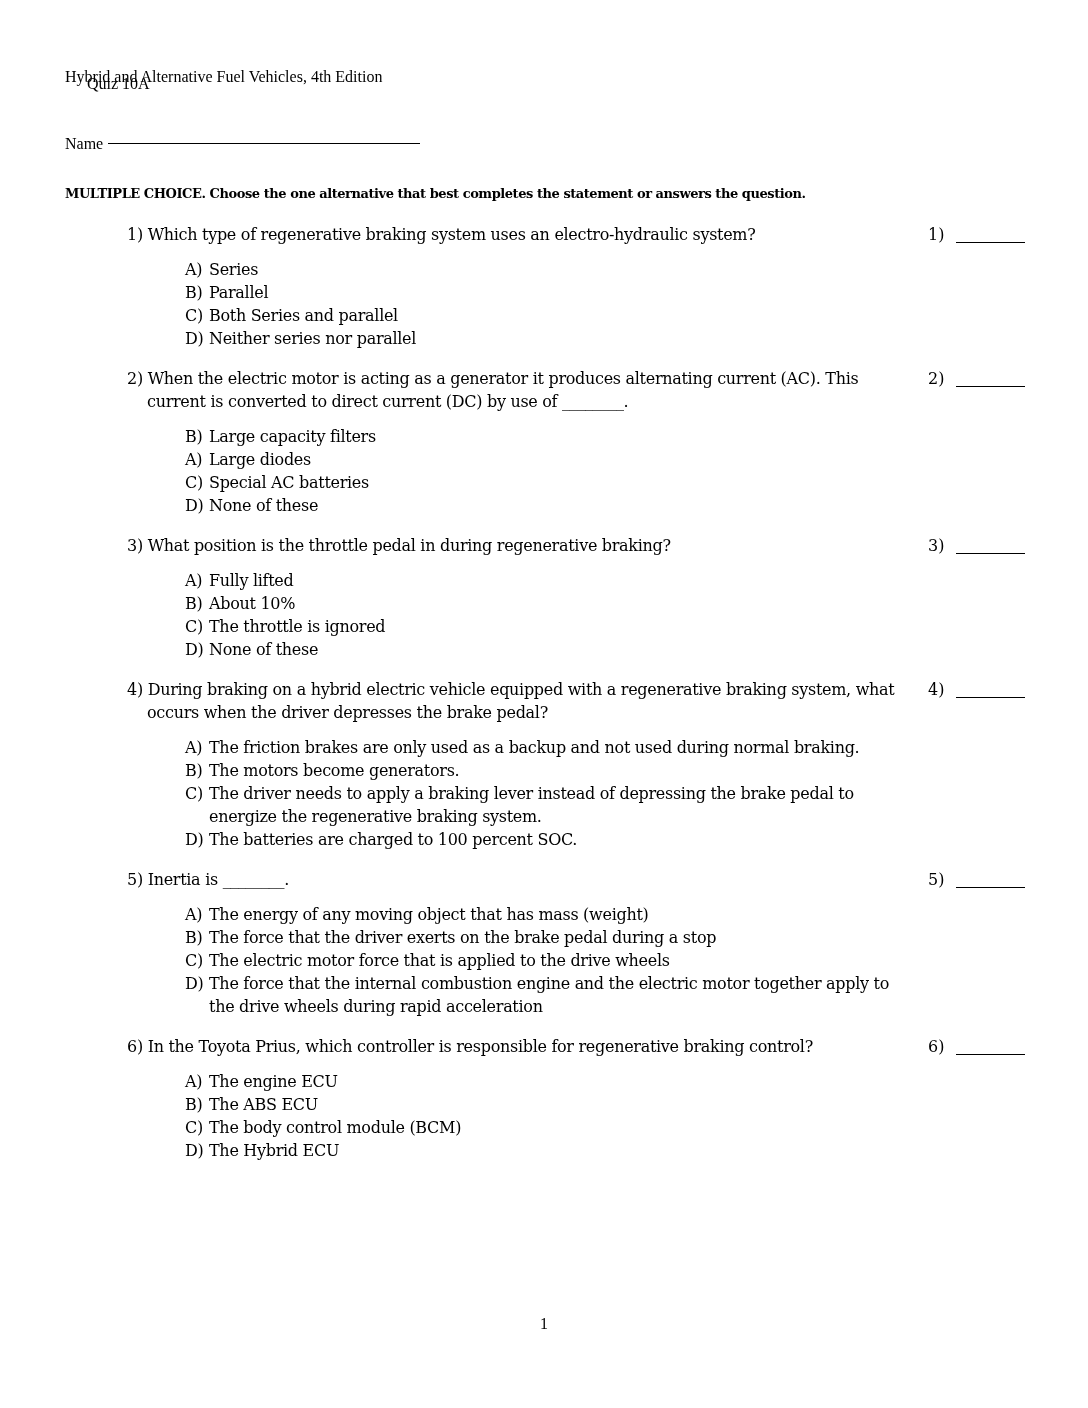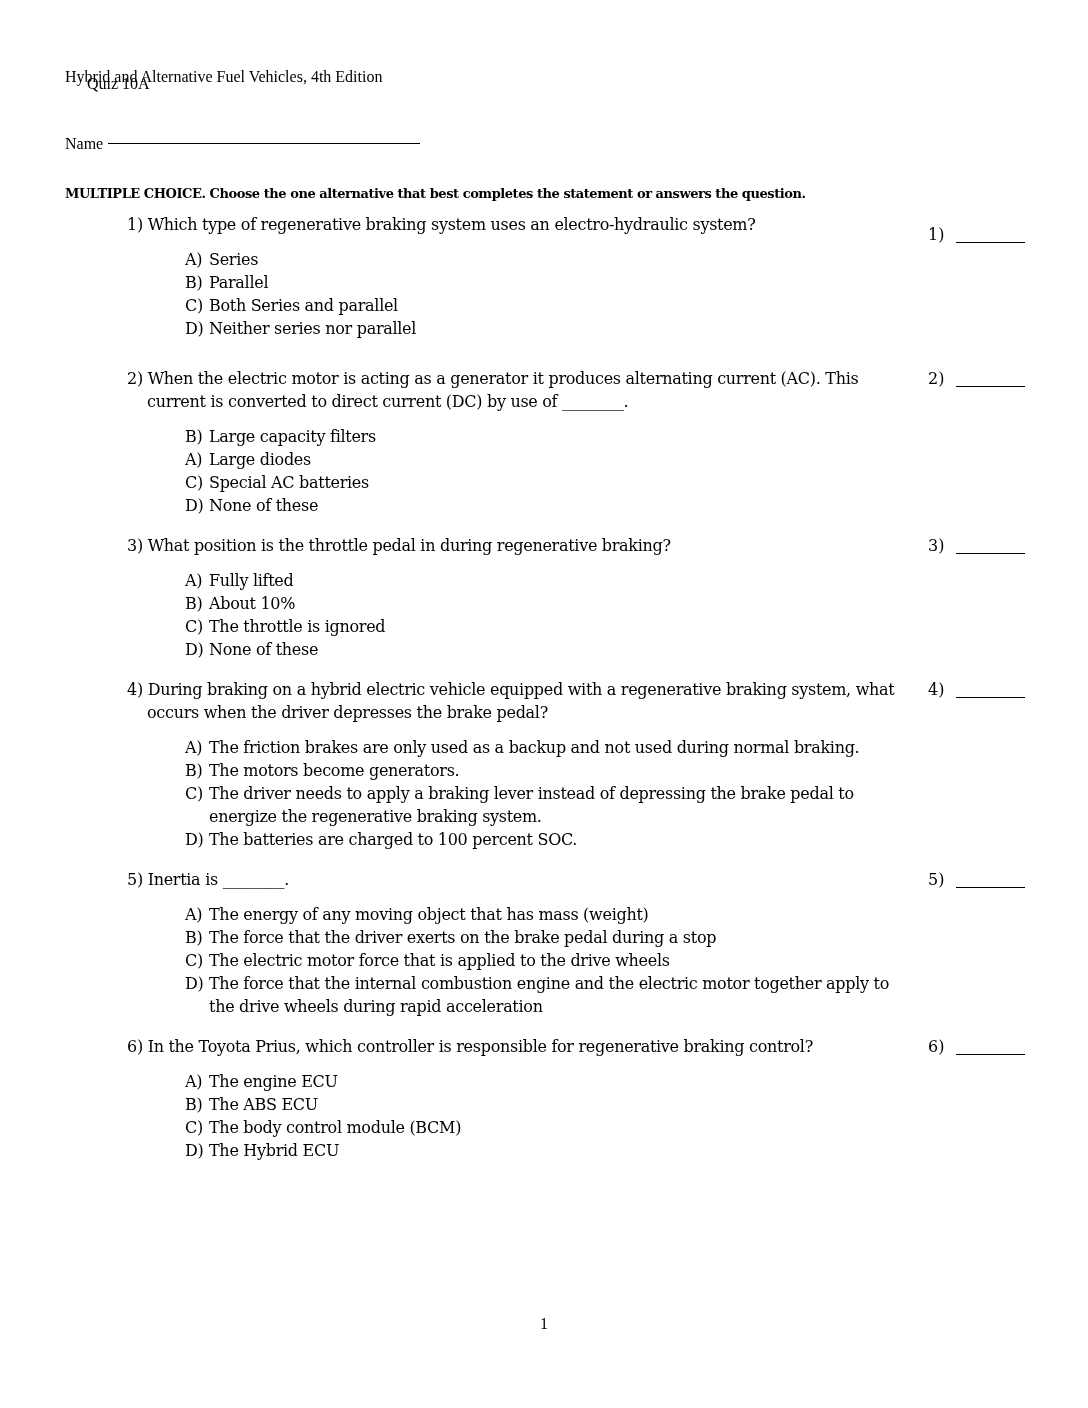--- a/index.html
+++ b/index.html
@@ -22,21 +22,21 @@
 
 <div class="page">
 
   <div class="hdr" style="top:67px;">Hybrid and Alternative Fuel Vehicles, 4th Edition</div>
   <div class="hdr" style="top:74px;margin-left:22px;">Quiz 10A</div>
   <div class="hdr" style="top:126px;margin-top:8px;">Name</div>
   <div class="name-line"></div>
 
   <div class="instructions">MULTIPLE CHOICE.  Choose the one alternative that best completes the statement or answers the question.</div>
 
-  <div class="q" style="top:213px;">
+  <div class="q" style="top:223px;">
     <div class="stem"><span>1)</span> <span>Which type of regenerative braking system uses an electro-hydraulic system?</span></div>
     <ul class="choices">
       <li class="choice"><span class="letter">A)</span><span>Series</span></li>
       <li class="choice"><span class="letter">B)</span><span>Parallel</span></li>
       <li class="choice"><span class="letter">C)</span><span>Both Series and parallel</span></li>
       <li class="choice"><span class="letter">D)</span><span>Neither series nor parallel</span></li>
     </ul>
   </div>
   <div class="ansnum" style="top:225px;">1)</div>
   <div class="ansline" style="top:242px;"></div>

